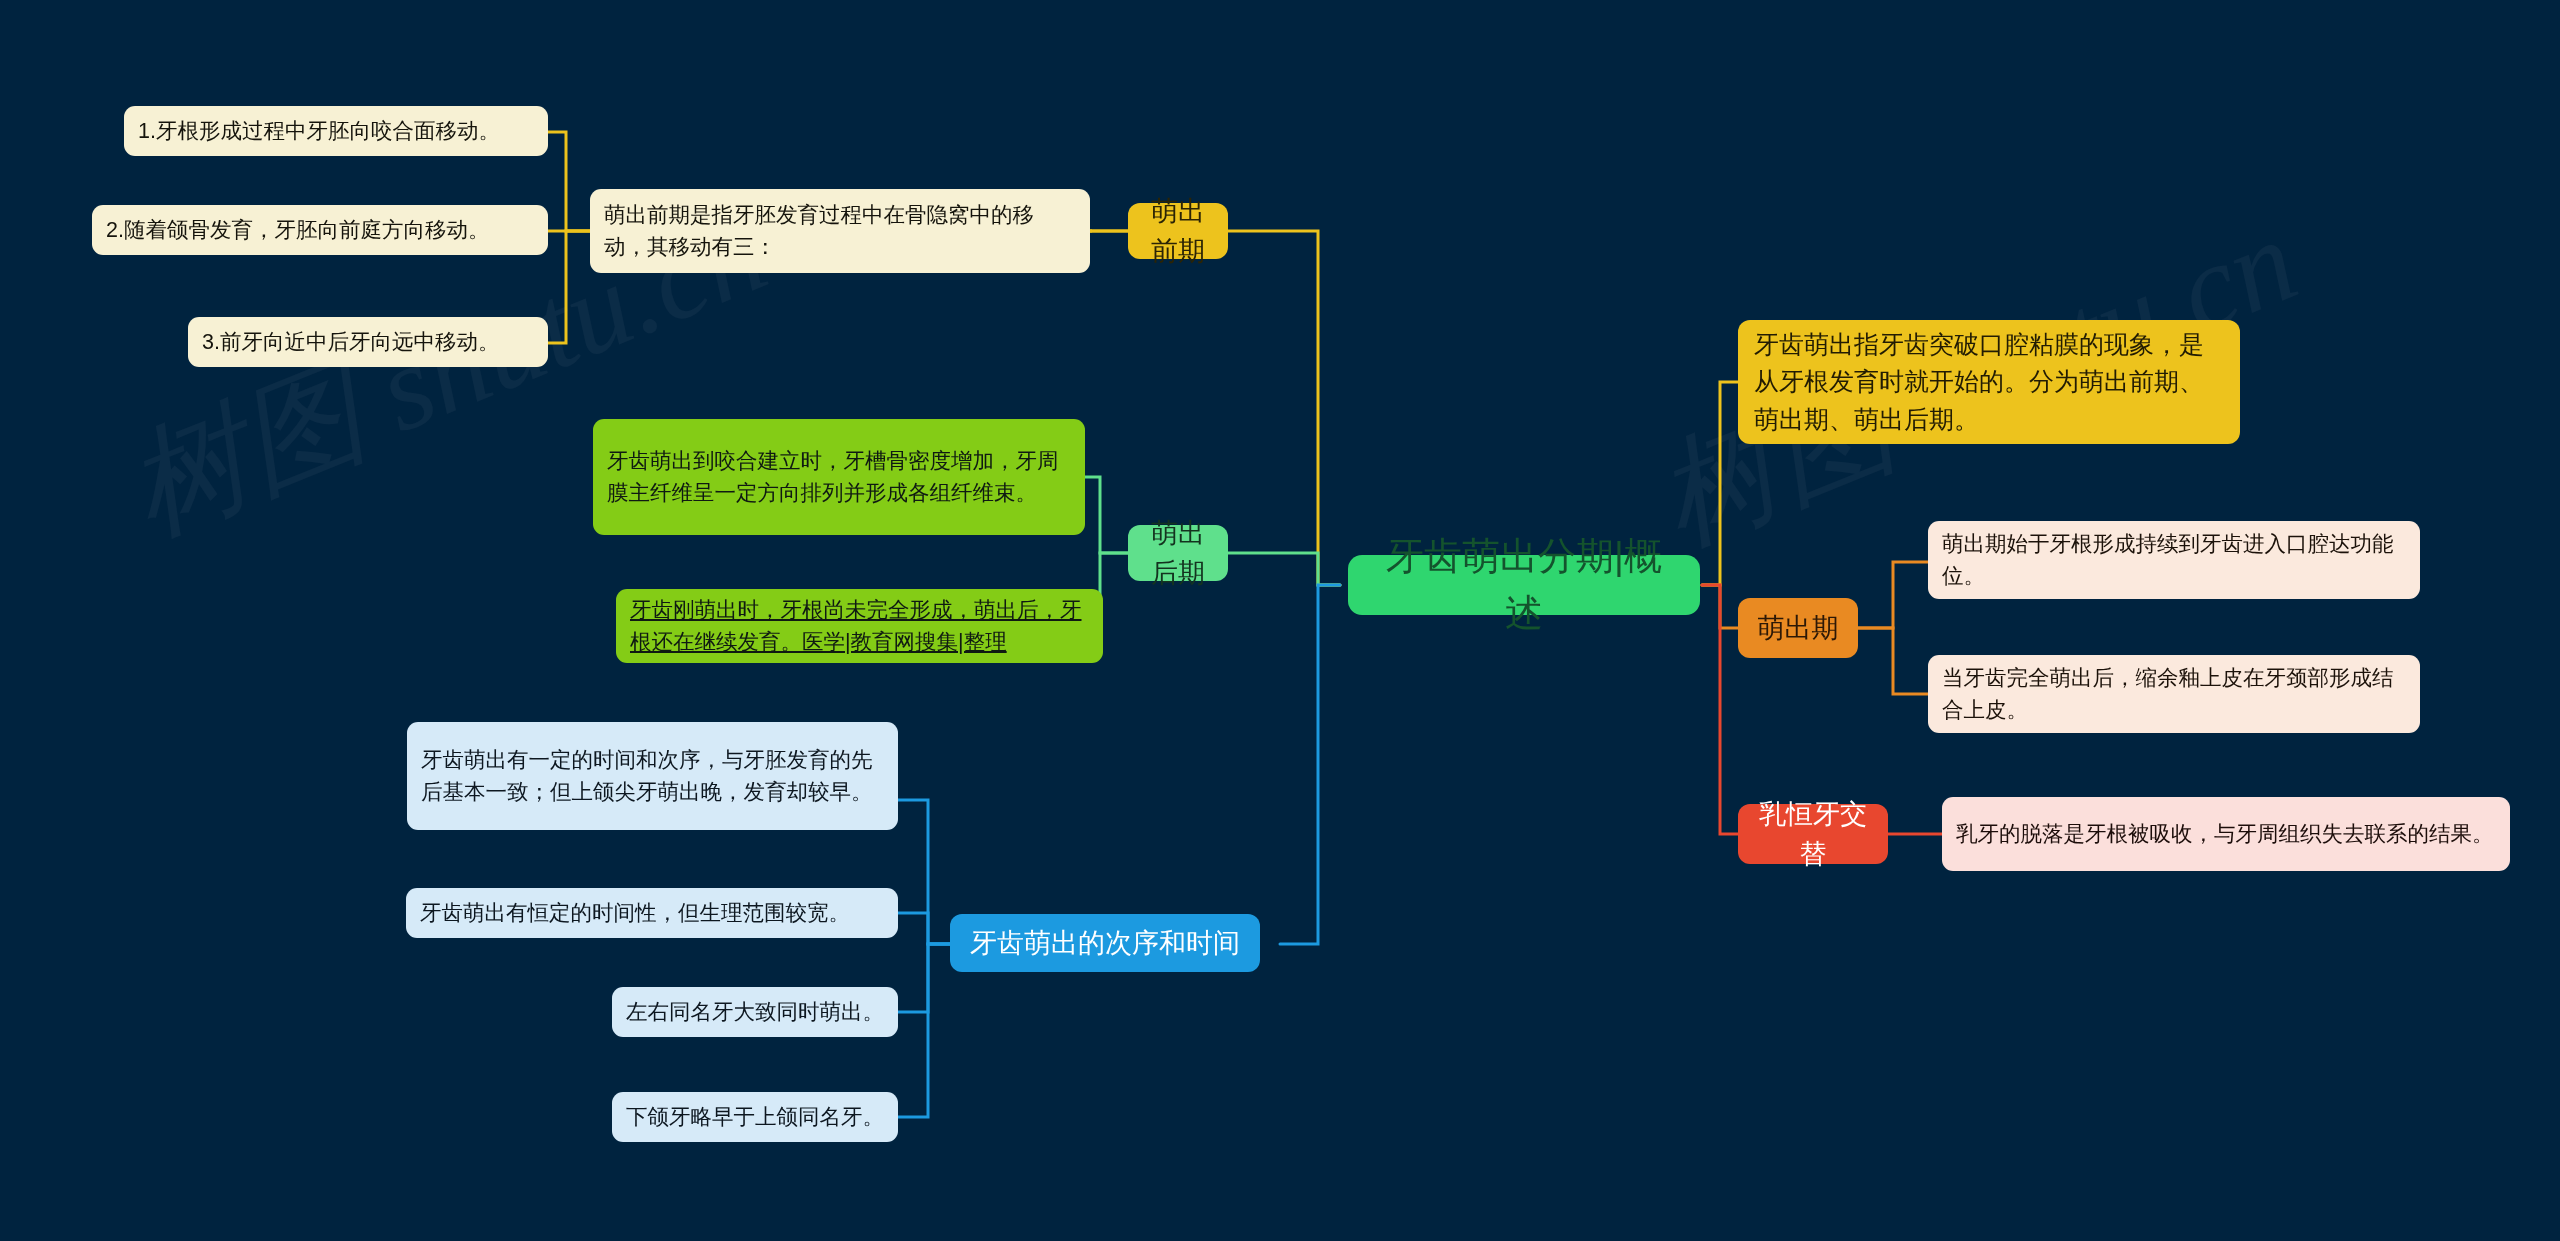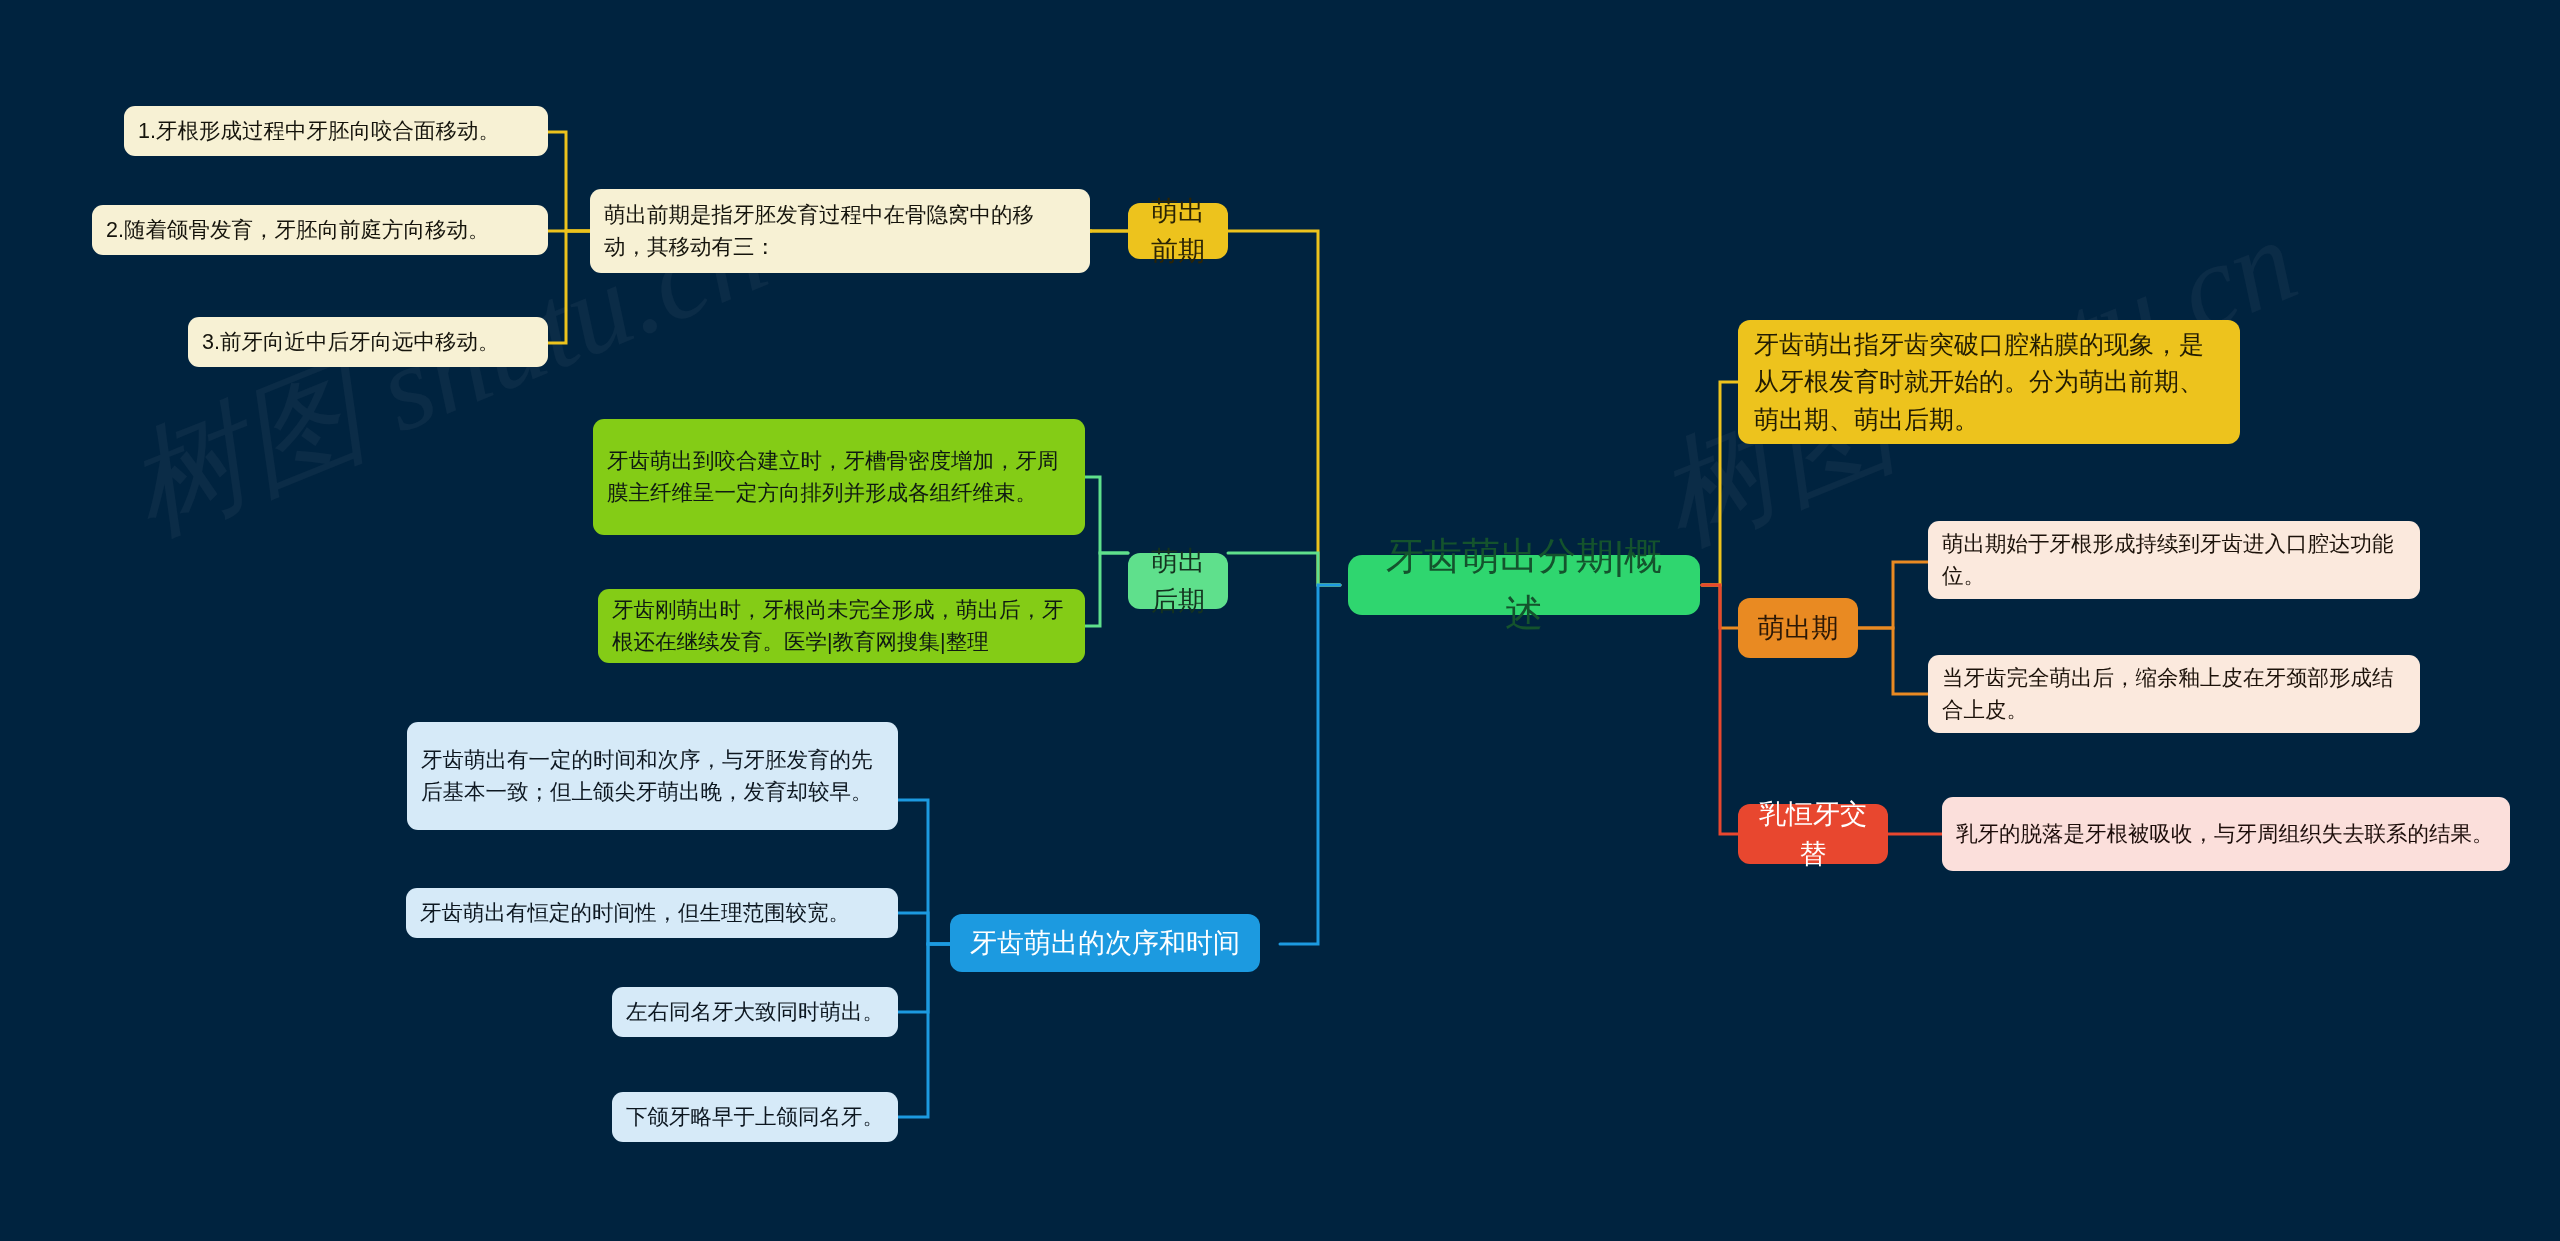--- a/index.html
+++ b/index.html
@@ -152,28 +152,28 @@
   <div class="node n-leaf l-cream" style="left:124px; top:106px; width:424px; height:50px;">
     <span class="txt">1.牙根形成过程中牙胚向咬合面移动。</span>
   </div>
   <div class="node n-leaf l-cream" style="left:92px; top:205px; width:456px; height:50px;">
     <span class="txt">2.随着颌骨发育，牙胚向前庭方向移动。</span>
   </div>
   <div class="node n-leaf l-cream" style="left:188px; top:317px; width:360px; height:50px;">
     <span class="txt">3.前牙向近中后牙向远中移动。</span>
   </div>
 
-  <div class="node n-branch b-green" style="left:1128px; top:525px; width:100px; height:56px;margin-top:28px;">
+  <div class="node n-branch b-green" style="left:1128px; top:525px; width:100px; height:56px;">
     <span class="txt" style="text-align:center;">萌出后期</span>
   </div>
 
   <div class="node n-leaf l-mint" style="left:593px; top:419px; width:492px; height:116px;">
     <span class="txt">牙齿萌出到咬合建立时，牙槽骨密度增加，牙周膜主纤维呈一定方向排列并形成各组纤维束。</span>
   </div>
-  <div class="node n-leaf l-mint" style="left:598px; top:589px; width:487px; height:74px;">
+  <div class="node n-leaf l-mint" style="left:616px; top:589px; width:487px; height:74px;text-decoration:underline;">
     <span class="txt">牙齿刚萌出时，牙根尚未完全形成，萌出后，牙根还在继续发育。医学|教育网搜集|整理</span>
   </div>
 
   <div class="node n-branch b-blue" style="left:950px; top:914px; width:310px; height:58px;">
     <span class="txt" style="text-align:center;">牙齿萌出的次序和时间</span>
   </div>
 
   <div class="node n-leaf l-sky" style="left:407px; top:722px; width:491px; height:108px;">
     <span class="txt">牙齿萌出有一定的时间和次序，与牙胚发育的先后基本一致；但上颌尖牙萌出晚，发育却较早。</span>
   </div>

